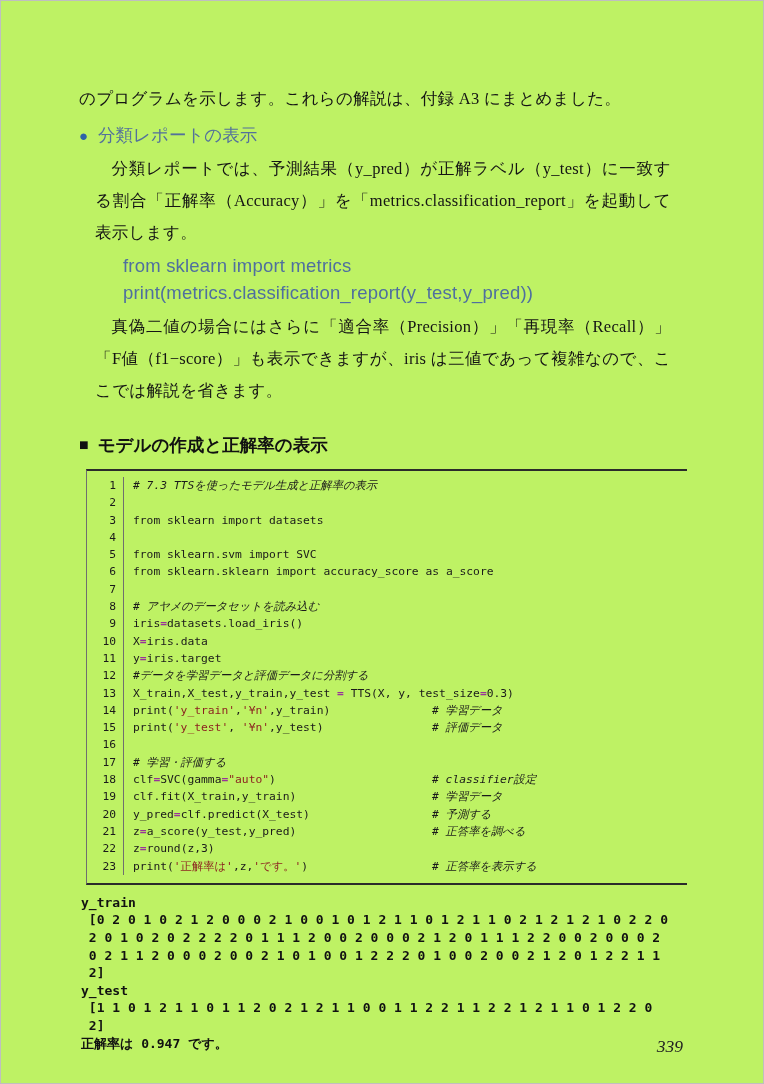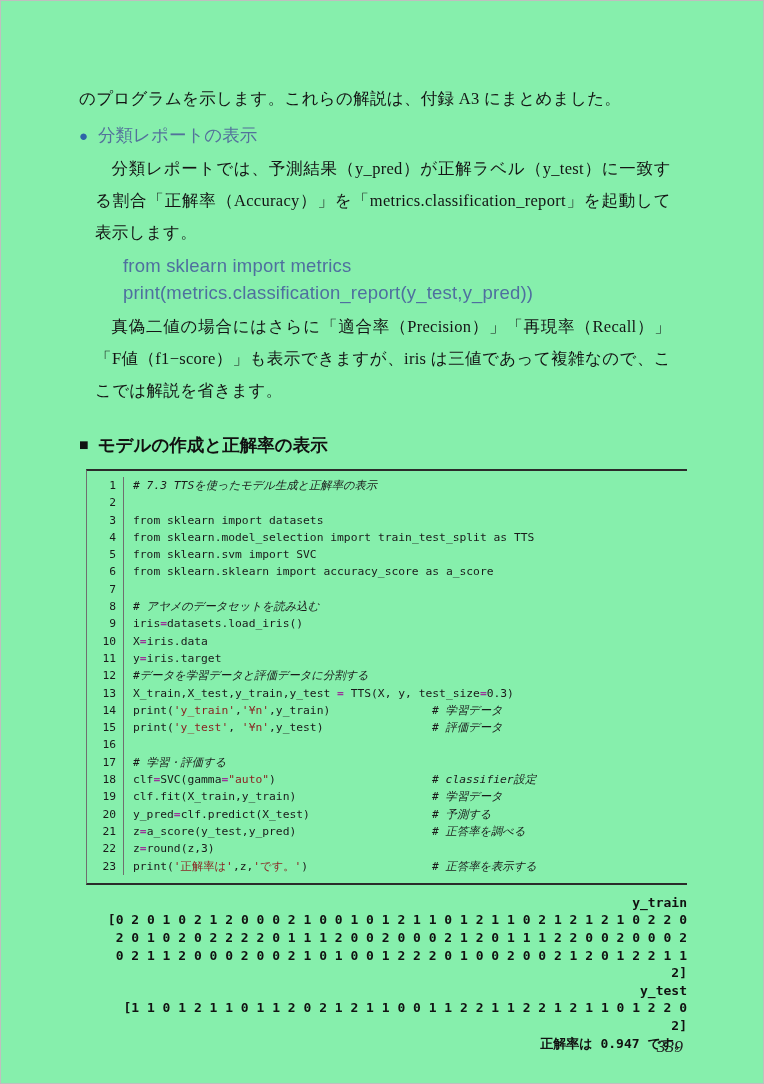--- a/index.html
+++ b/index.html
@@ -1,20 +1,20 @@
 <!DOCTYPE html>
 <html><head>
 <meta charset="utf-8">
 <style>
   * { box-sizing: border-box; }
   html,body { margin:0; padding:0; background:#ffffff; }
   .page {
     position: relative;
     width: 764px; height: 1084px;
-    background: #86efac;
+    background: #bef264;
     border: 1px solid #bfbfbf;
     font-family: "Liberation Serif", serif;
     color: #141414;
     overflow: hidden;
   }
   .content { position: absolute; left: 78px; right: 76px; top: 86px; }
 
   .intro {
     font-size: 16.5px; line-height: 24px; letter-spacing: 0.3px; margin: 0;
   }
@@ -81,21 +81,21 @@
   .tk-s { color: #8b1e1e; margin-top: 6px; }
   .tk-o { color: #993399; font-weight: bold; }
 
   .output-block {
     margin: 9px 0 0 2px;
     font-family: "DejaVu Sans Mono", monospace;
     font-weight: bold;
     font-size: 13px; line-height: 17.6px;
     color: #111;
   }
-  .output-line { white-space: pre; text-align: right; }
+  .output-line { white-space: pre; }
 
   .page-number {
     position: absolute; right: 80px; bottom: 26px;
     font-family: "Liberation Serif", serif;
     font-size: 17.5px; color: #222; font-style: italic;
   }
 </style>
 </head>
 <body>
 
@@ -138,21 +138,20 @@
   </div>
 
   <div class="code-line">
     <span class="ln">3</span>
     <span class="code-text"><span class="tk-k">from</span><span class="tk-p"> sklearn </span><span class="tk-k">import</span><span class="tk-p"> datasets</span></span>
     <span class="code-cmt tk-c"></span>
   </div>
 
   <div class="code-line">
     <span class="ln">4</span>
-    <span class="code-text"><span class="tk-k">from</span><span class="tk-p"> sklearn.model_selection </span><span class="tk-k">import</span><span class="tk-p"> train_test_split </span><span class="tk-k">as</span><span class="tk-p"> TTS</span></span>
     <span class="code-cmt tk-c"></span>
   </div>
 
   <div class="code-line">
     <span class="ln">5</span>
     <span class="code-text"><span class="tk-k">from</span><span class="tk-p"> sklearn.svm </span><span class="tk-k">import</span><span class="tk-p"> SVC</span></span>
     <span class="code-cmt tk-c"></span>
   </div>
 
   <div class="code-line">

